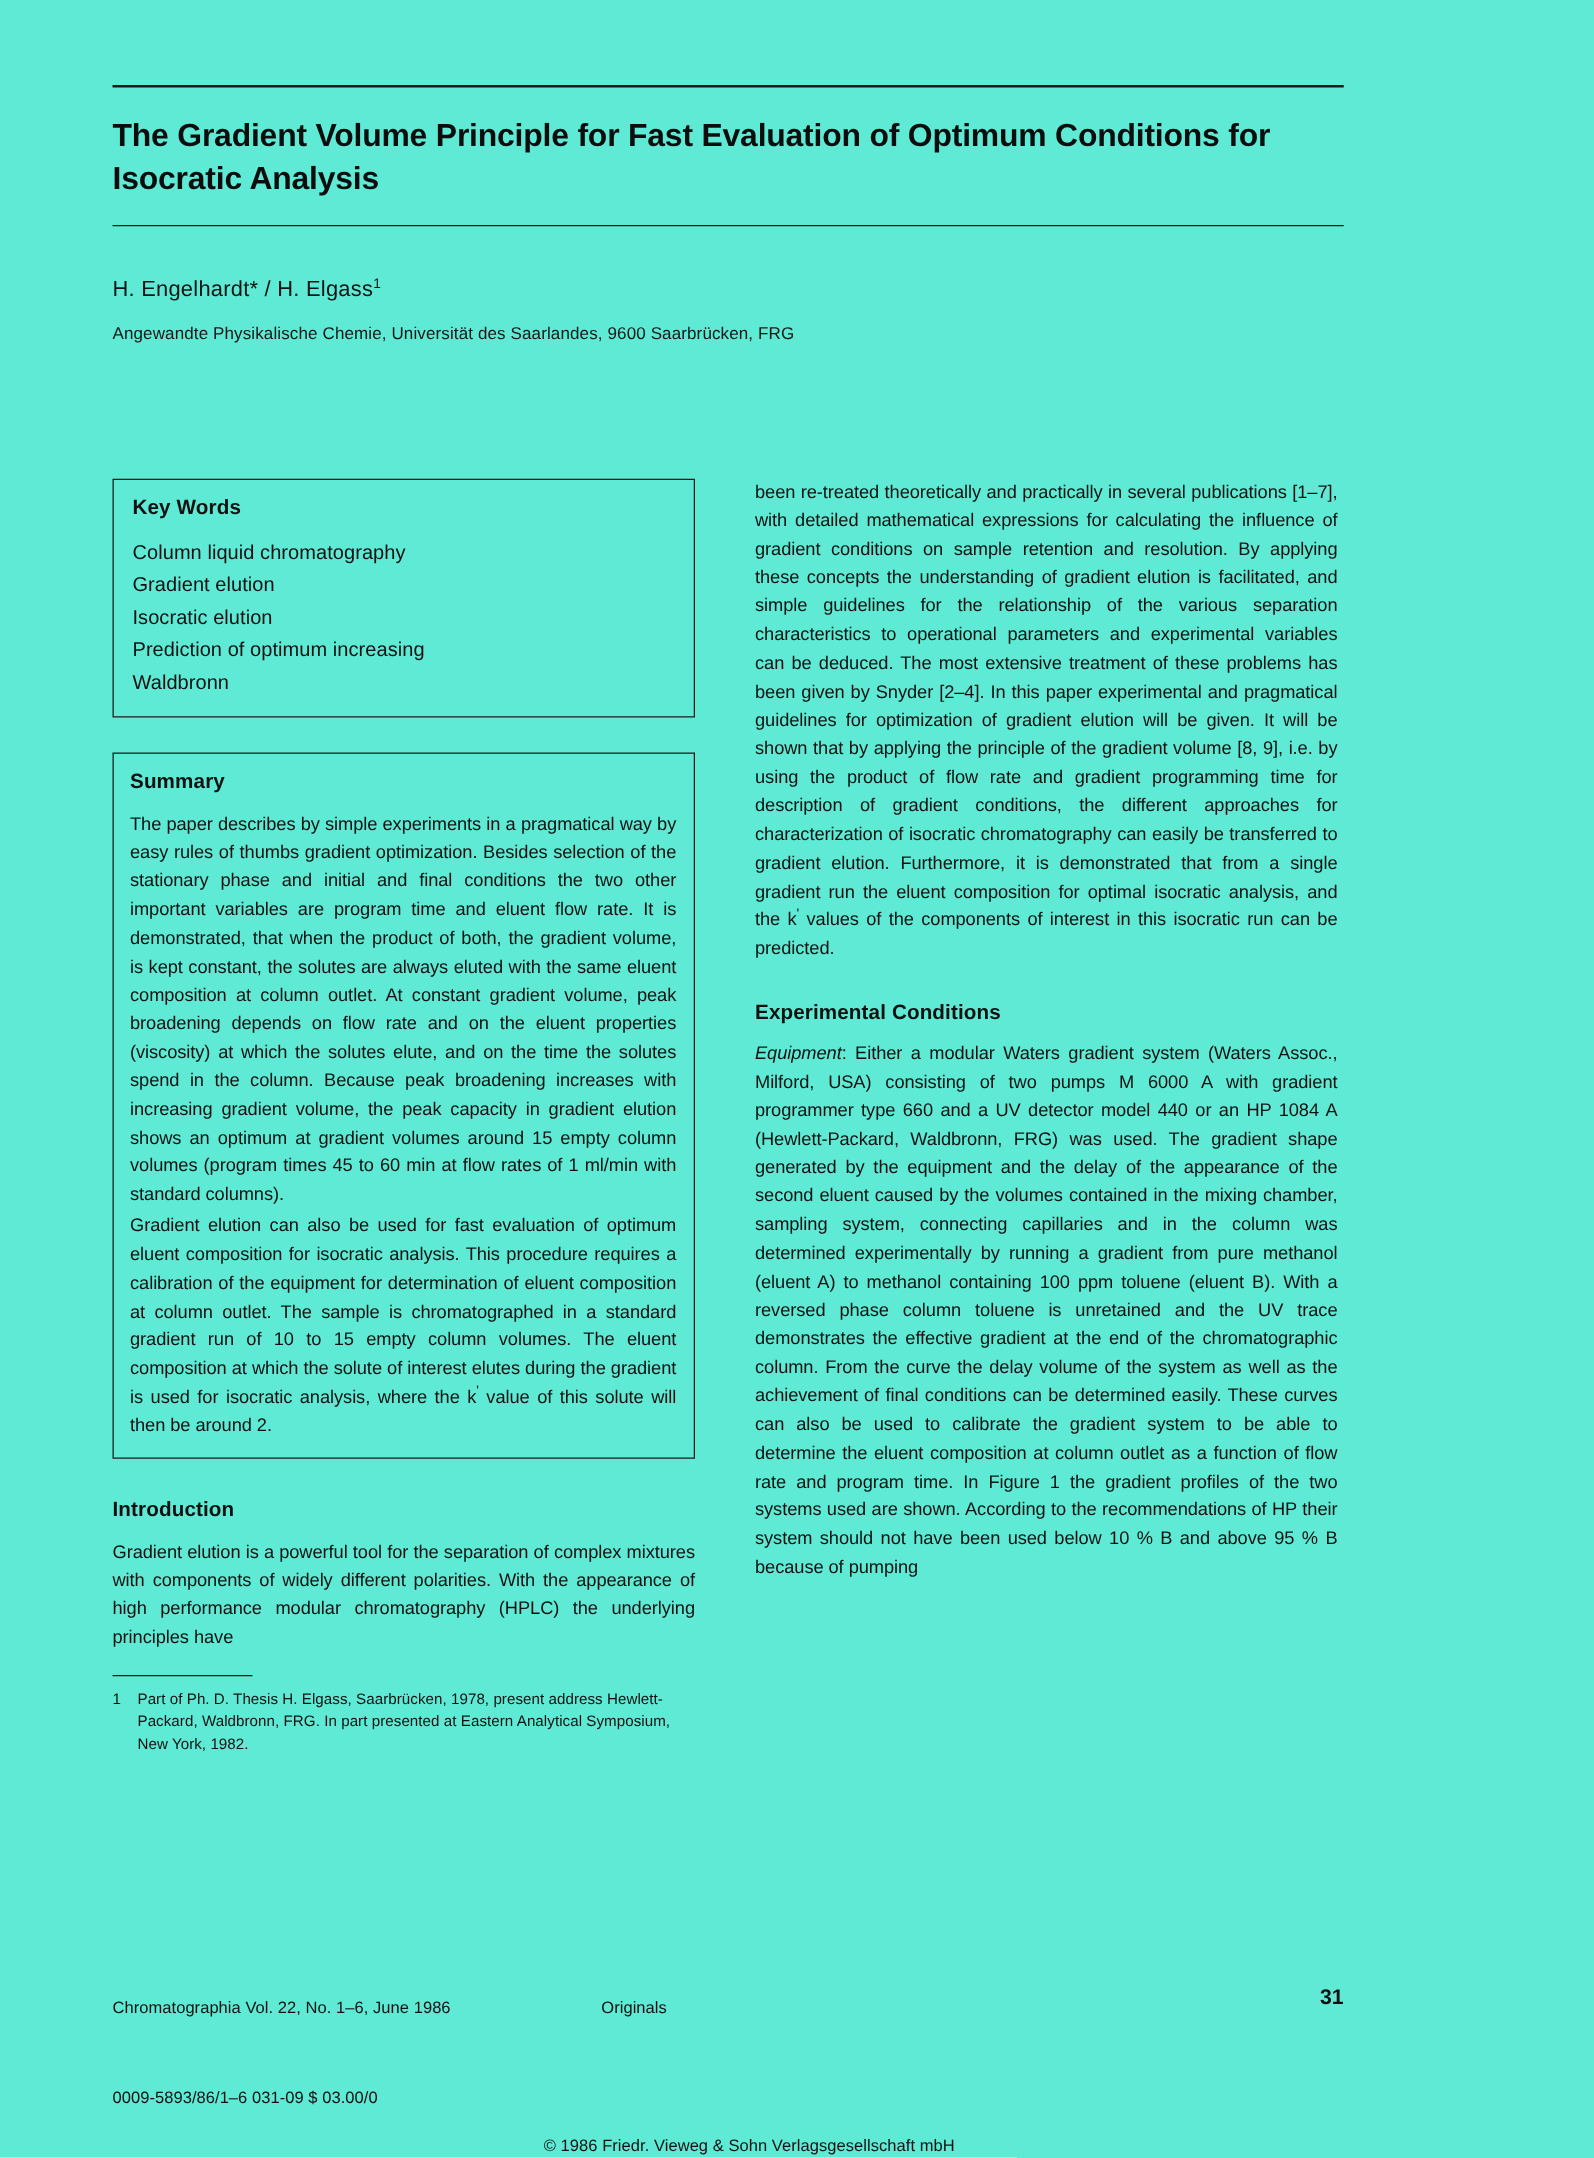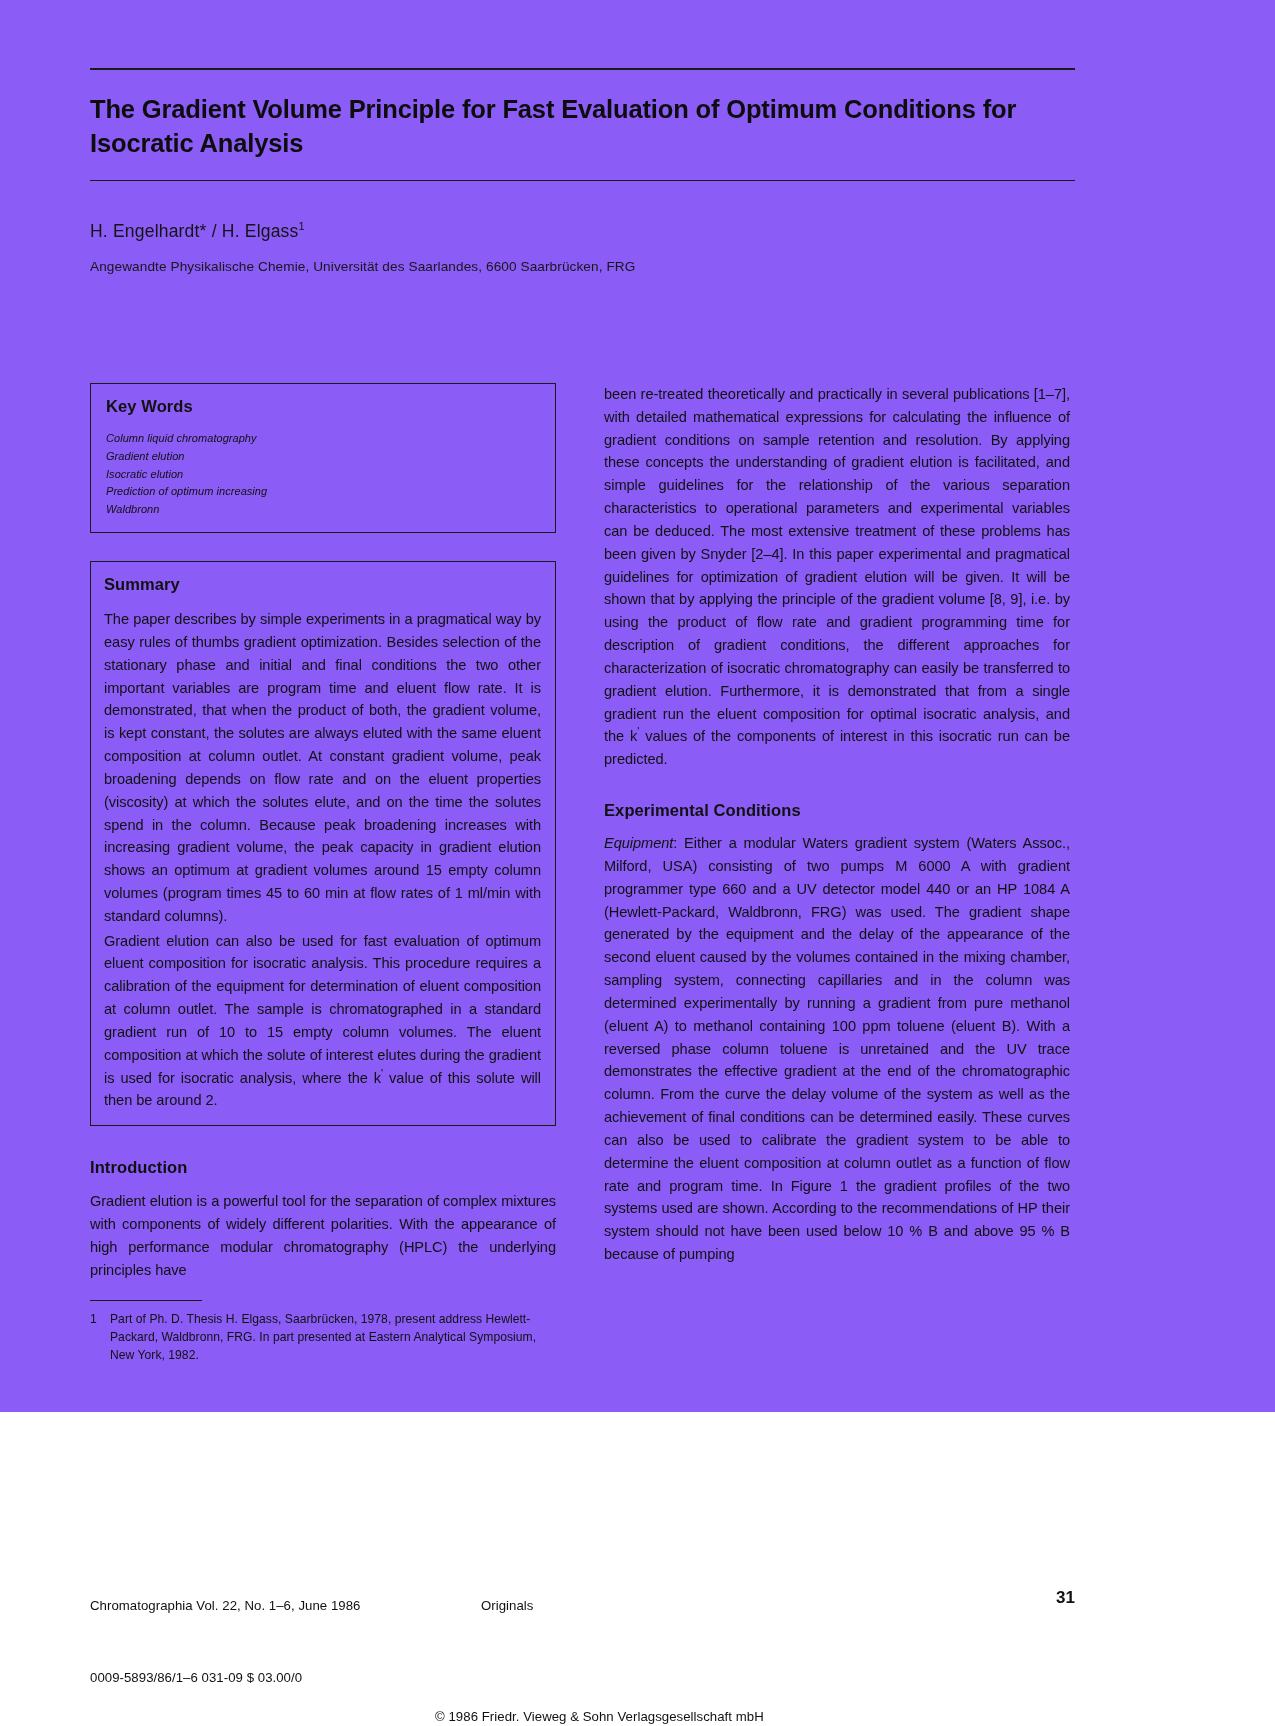--- a/index.html
+++ b/index.html
@@ -12,22 +12,22 @@
     height: 1726px;
     position: relative;
     font-family: "Liberation Sans", sans-serif;
     color: #111111;
     overflow: hidden;
   }
   .page {
     position: absolute;
     left: 0; top: 0;
     width: 1275px;
-    height: 1412px;
-    background: #8b5cf6;
+    height: 1726px;
+    background: #5eead4;
   }
   .content {
     position: absolute;
     left: 90px;
     top: 68px;
     width: 985px;
   }
 
   
   .rule-top {
@@ -97,24 +97,23 @@
     font-weight: bold;
     margin: 0 0 14px 0;
     letter-spacing: 0.1px;
   }
   .kw-list {
     list-style: none;
     margin: 0;
     padding: 0;
   }
   .kw-list li {
-    font-size: 11px;
+    font-size: 16px;
     line-height: 1.62;
     letter-spacing: 0.05px;
-    font-style: italic;
   }
   .summary-p {
     font-size: 14.6px;
     line-height: 1.565;
     text-align: justify;
     margin: 0;
     letter-spacing: -0.05px;
   }
   .summary-p + .summary-p {
     margin-top: 2px;
@@ -233,21 +232,21 @@
 <body>
 
 <div class="page">
 
   <div class="content">
     <div class="rule-top"></div>
     <h1 class="title">The Gradient Volume Principle for Fast Evaluation of Optimum Conditions for Isocratic Analysis</h1>
     <div class="rule-under-title"></div>
 
     <p class="authors"><span>H. Engelhardt* / H. Elgass</span><sup>1</sup></p>
-    <p class="affiliation">Angewandte Physikalische Chemie, Universität des Saarlandes, 6600 Saarbrücken, FRG</p>
+    <p class="affiliation">Angewandte Physikalische Chemie, Universität des Saarlandes, 9600 Saarbrücken, FRG</p>
   </div>
 
   <div class="columns">
 
     <div class="col">
 
       <div class="box">
         <div class="box-heading">Key Words</div>
         <ul class="kw-list">
           <li>Column liquid chromatography</li>

